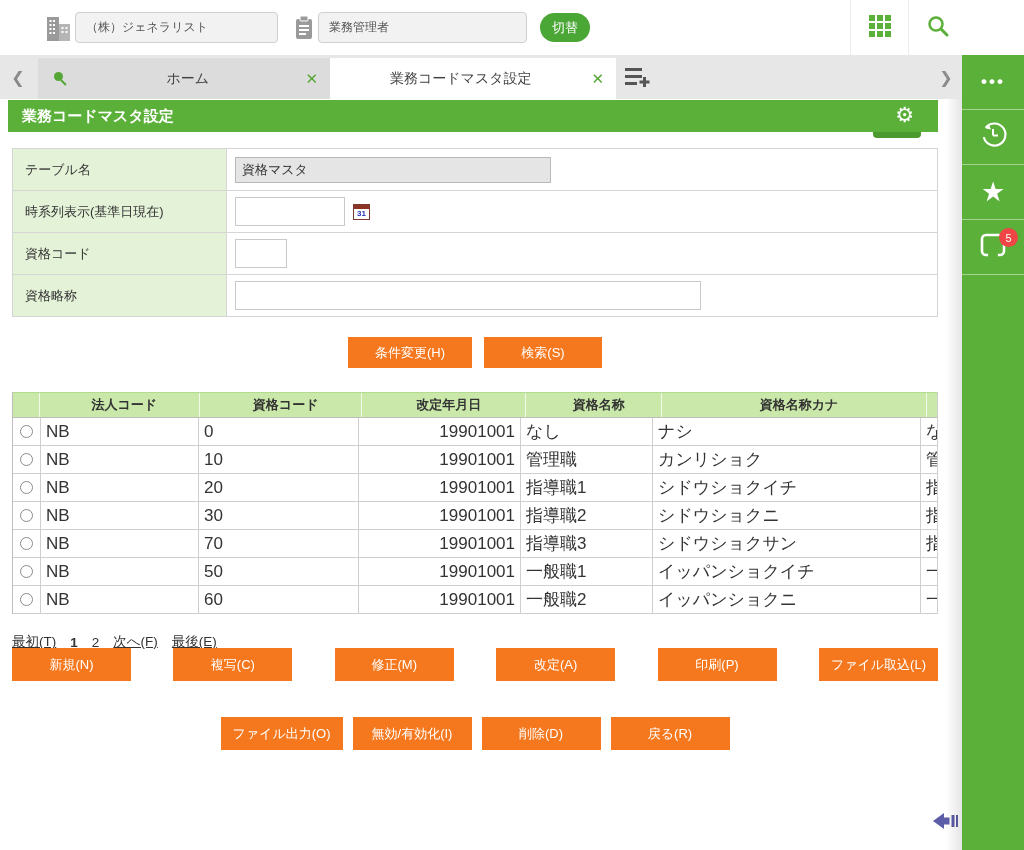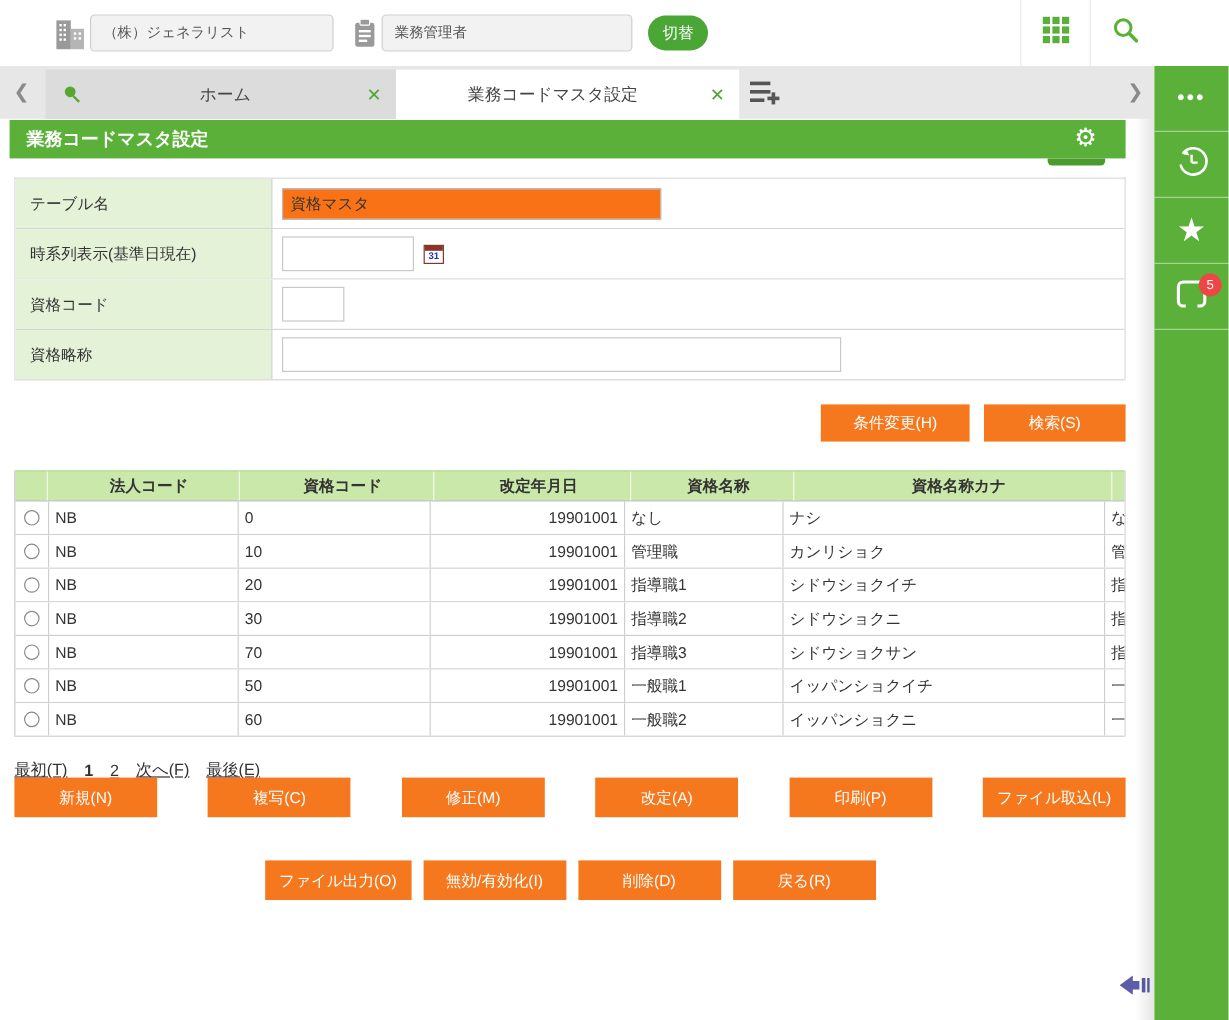--- a/index.html
+++ b/index.html
@@ -41,42 +41,42 @@
                  border-radius:0 0 4px 4px; }
 
   
   .form { position:absolute; top:148px; left:12px; width:926px; border:1px solid #d5d5d5; border-bottom:none; }
   .f-row { display:flex; height:42px; border-bottom:1px solid #d5d5d5; background:#fff; }
   .f-label { width:214px; background:#e4f2d8; font-size:13px; display:flex; align-items:center;
              padding-left:12px; border-right:1px solid #d5d5d5; color:#333; }
   .f-value { flex:1; display:flex; align-items:center; padding-left:8px; }
   .inp { border:1px solid #c9c9c9; height:29px; font-size:13px; padding:0 6px; outline:none;
          font-family:inherit; color:#333; background:#fff; }
-  .inp-readonly { width:316px; height:26px; background:#f97316; border:1px solid #b9b9b9; color:#333; }
+  .inp-readonly { width:316px; height:26px; background:#e5e5e5; border:1px solid #b9b9b9; color:#333; }
   .inp-date { width:110px; }
   .inp-code { width:52px; }
   .inp-wide { width:466px; }
   .cal { width:17px; height:16px; margin-left:8px; border:1px solid #7a3b2e; background:#fff; position:relative; cursor:pointer; }
   .cal .top { position:absolute; top:0; left:0; right:0; height:4px; background:#8c3526; }
   .cal .num { position:absolute; top:4px; left:0; right:0; text-align:center; font-size:8px; line-height:10px;
               color:#2233bb; font-weight:bold; }
 
   
-  .search-btns { position:absolute; top:337px; left:12px; width:926px; display:flex; justify-content:flex-end; gap:12px; }
+  .search-btns { position:absolute; top:337px; left:12px; width:926px; display:flex; justify-content:center; gap:12px; }
   .btn-orange { background:#f5781e; color:#fff; border:none; font-size:13px; height:31px; cursor:pointer;
                 font-family:inherit; }
   .sb1 { width:124px; } .sb2 { width:118px; }
 
   
   .grid { position:absolute; top:392px; left:12px; width:926px; border-left:1px solid #bdbdbd; border-right:1px solid #cfcfcf; }
   .g-head { display:flex; height:26px; background:#c9e8a9; border-top:1px solid #b4dc8e; border-bottom:1px solid #bdbdbd;gap:10px; }
   .g-head .c { font-size:13px; font-weight:bold; display:flex; align-items:center; justify-content:center;
                border-right:1px solid #f2f9ea; color:#333; }
   .g-row { display:flex; height:28px; background:#fff; border-bottom:1px solid #cfcfcf; }
-  .g-row .c { font-size:13px; display:flex; align-items:center; border-right:1px solid #cfcfcf;
+  .g-row .c { font-size:17px; display:flex; align-items:center; border-right:1px solid #cfcfcf;
               padding:0 5px; color:#333; overflow:hidden; white-space:nowrap; }
   .c-radio { width:28px; justify-content:center; padding:0 !important; }
   .c-corp { width:158px; }
   .c-code { width:160px; }
   .c-date { width:162px; justify-content:flex-end; }
   .c-name { width:132px; }
   .c-kana { width:268px; }
   .c-cut  { flex:1; border-right:none !important; }
   .g-head .c-date { justify-content:center; }
   .radio { width:13px; height:13px; border:1px solid #8a8a8a; border-radius:50%; background:#fff; cursor:pointer; }

